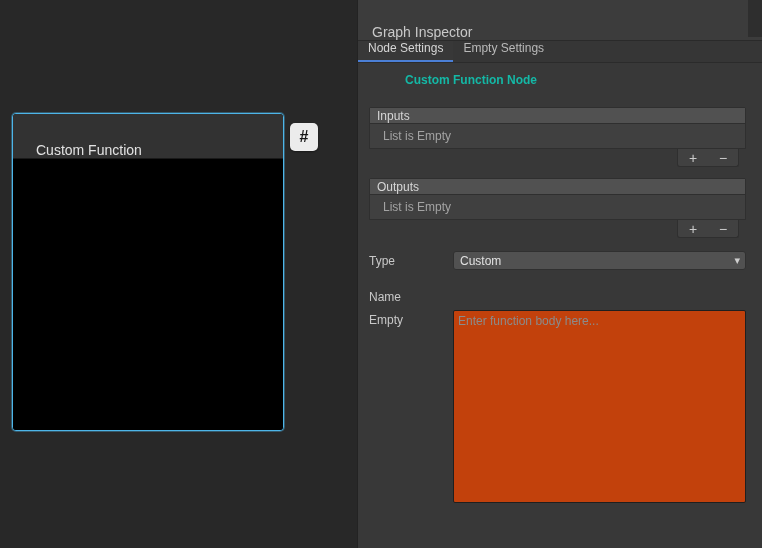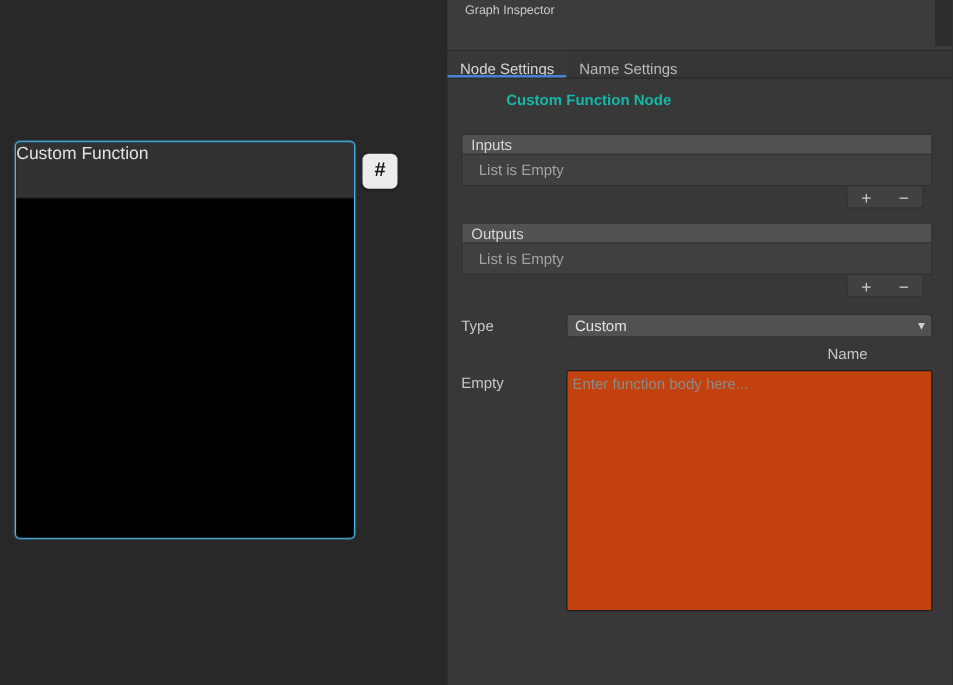--- a/index.html
+++ b/index.html
@@ -16,53 +16,53 @@
   .canvas { position:absolute; left:0; top:0; width:357px; height:548px; background:#282828; }
 
   .node {
     position:absolute; left:12px; top:113px; width:272px; height:318px;
     background:#000; border:1px solid #4db5e8; border-radius:4px;
     box-shadow:0 0 0 1px rgba(77,181,232,.35);
     overflow:hidden;
   }
   .node-title {
     height:45px; background:#323232; border-bottom:1px solid #1a1a1a;
-    display:flex; align-items:flex-start; padding:0 0;
+    display:flex; align-items:flex-end; padding:0 23px;
     color:#e2e2e2; font-size:14px;
   }
   .node-body { height:272px; background:#000; }
 
   .hash-badge {
     position:absolute; left:290px; top:123px; width:28px; height:28px;
     background:#ececec; border-radius:5px;
     display:flex; align-items:center; justify-content:center;
     color:#141414; font-weight:bold; font-size:16px;
     box-shadow:0 1px 2px rgba(0,0,0,.4);
   }
 
   
   .inspector {
     position:absolute; left:357px; top:0; width:405px; height:548px;
     background:#383838; border-left:1px solid #232323;
   }
   .insp-header {
     height:41px; background:#3c3c3c; border-bottom:1px solid #2a2a2a;
-    display:flex; align-items:flex-start; padding:3px 14px 0 14px;
-    color:#c9c9c9; font-size:10px;
+    display:flex; align-items:flex-end; padding:3px 14px 0 14px;
+    color:#c9c9c9; font-size:14px;
   }
   .scroll-corner {
     position:absolute; right:0; top:0; width:14px; height:37px;
     background:#2e2e2e;
   }
   .tabs {
     height:22px; display:flex; align-items:stretch;
     background:#363636; border-bottom:1px solid #2b2b2b;
   }
   .tab {
-    position:relative; padding:0 10px; display:flex; align-items:flex-end;
+    position:relative; padding:0 10px; display:flex; align-items:flex-start;
     color:#b9b9b9; font-size:12px; cursor:default;
   }
   .tab.active { background:#383838; color:#d6d6d6; }
   .tab.active::after {
     content:""; position:absolute; left:0; right:0; bottom:0; height:2px;
     background:#4b7fd6;
   }
 
   .content { padding:10px 16px 0 11px; }
 
@@ -88,21 +88,21 @@
     display:flex; align-items:center; justify-content:space-around;
   }
   .list-btn {
     background:none; border:none; color:#cccccc; font-size:14px; line-height:1;
     font-family:"Liberation Sans", sans-serif; padding:0 6px; cursor:default;
   }
 
   
   .field-row { display:flex; align-items:center; }
   .field-row.type-row { margin-top:13px; }
-  .field-row.name-row { margin-top:6px;justify-content:flex-end; }
+  .field-row.name-row { margin-top:20px; }
   .field-row.body-row { margin-top:6px; align-items:flex-start; }
   .field-label { width:84px; flex:0 0 84px; color:#c8c8c8; font-size:12px; padding-top:0; }
   .body-row .field-label { padding-top:3px; }
 
   .dropdown {
     flex:1; height:19px; background:#515151; border:1px solid #303030; border-radius:3px;
     display:flex; align-items:center; padding:0 6px; color:#e0e0e0; position:relative;
   }
   .dd-arrow { position:absolute; right:5px; top:2px; color:#cfcfcf; font-size:11px; }
 
@@ -136,21 +136,21 @@
   <div class="insp-header">
     <span>Graph Inspector</span>
   </div>
   <div class="scroll-corner"></div>
 
   <div class="tabs">
     <div class="tab active">
       <span>Node Settings</span>
     </div>
     <div class="tab">
-      <span>Name Settings</span>
+      <span>Empty Settings</span>
     </div>
   </div>
 
   <div class="content">
 
     <div class="section-title">Custom Function Node</div>
 
     <div class="rlist">
       <div class="rlist-header">Inputs</div>
       <div class="rlist-row">List is Empty</div>

